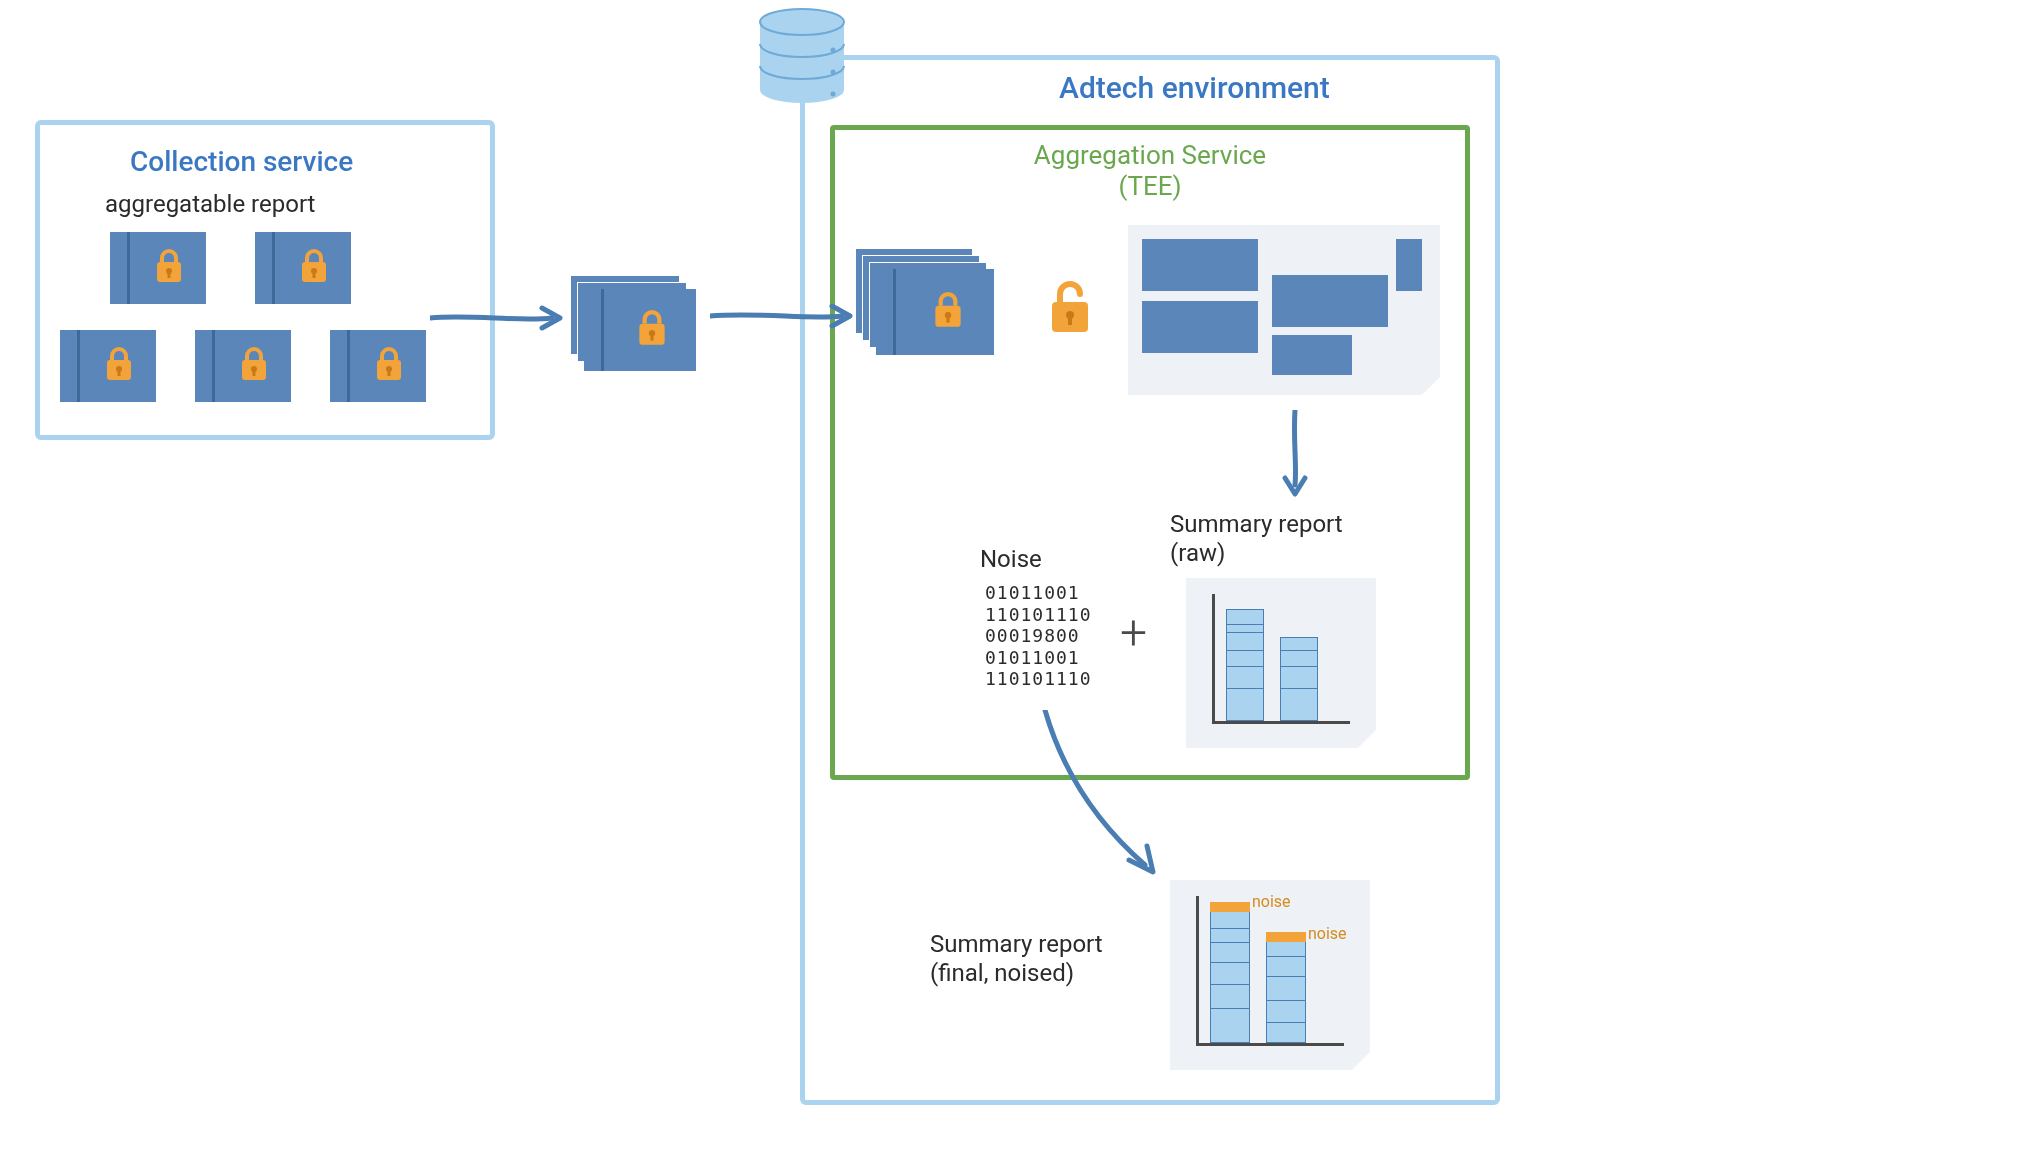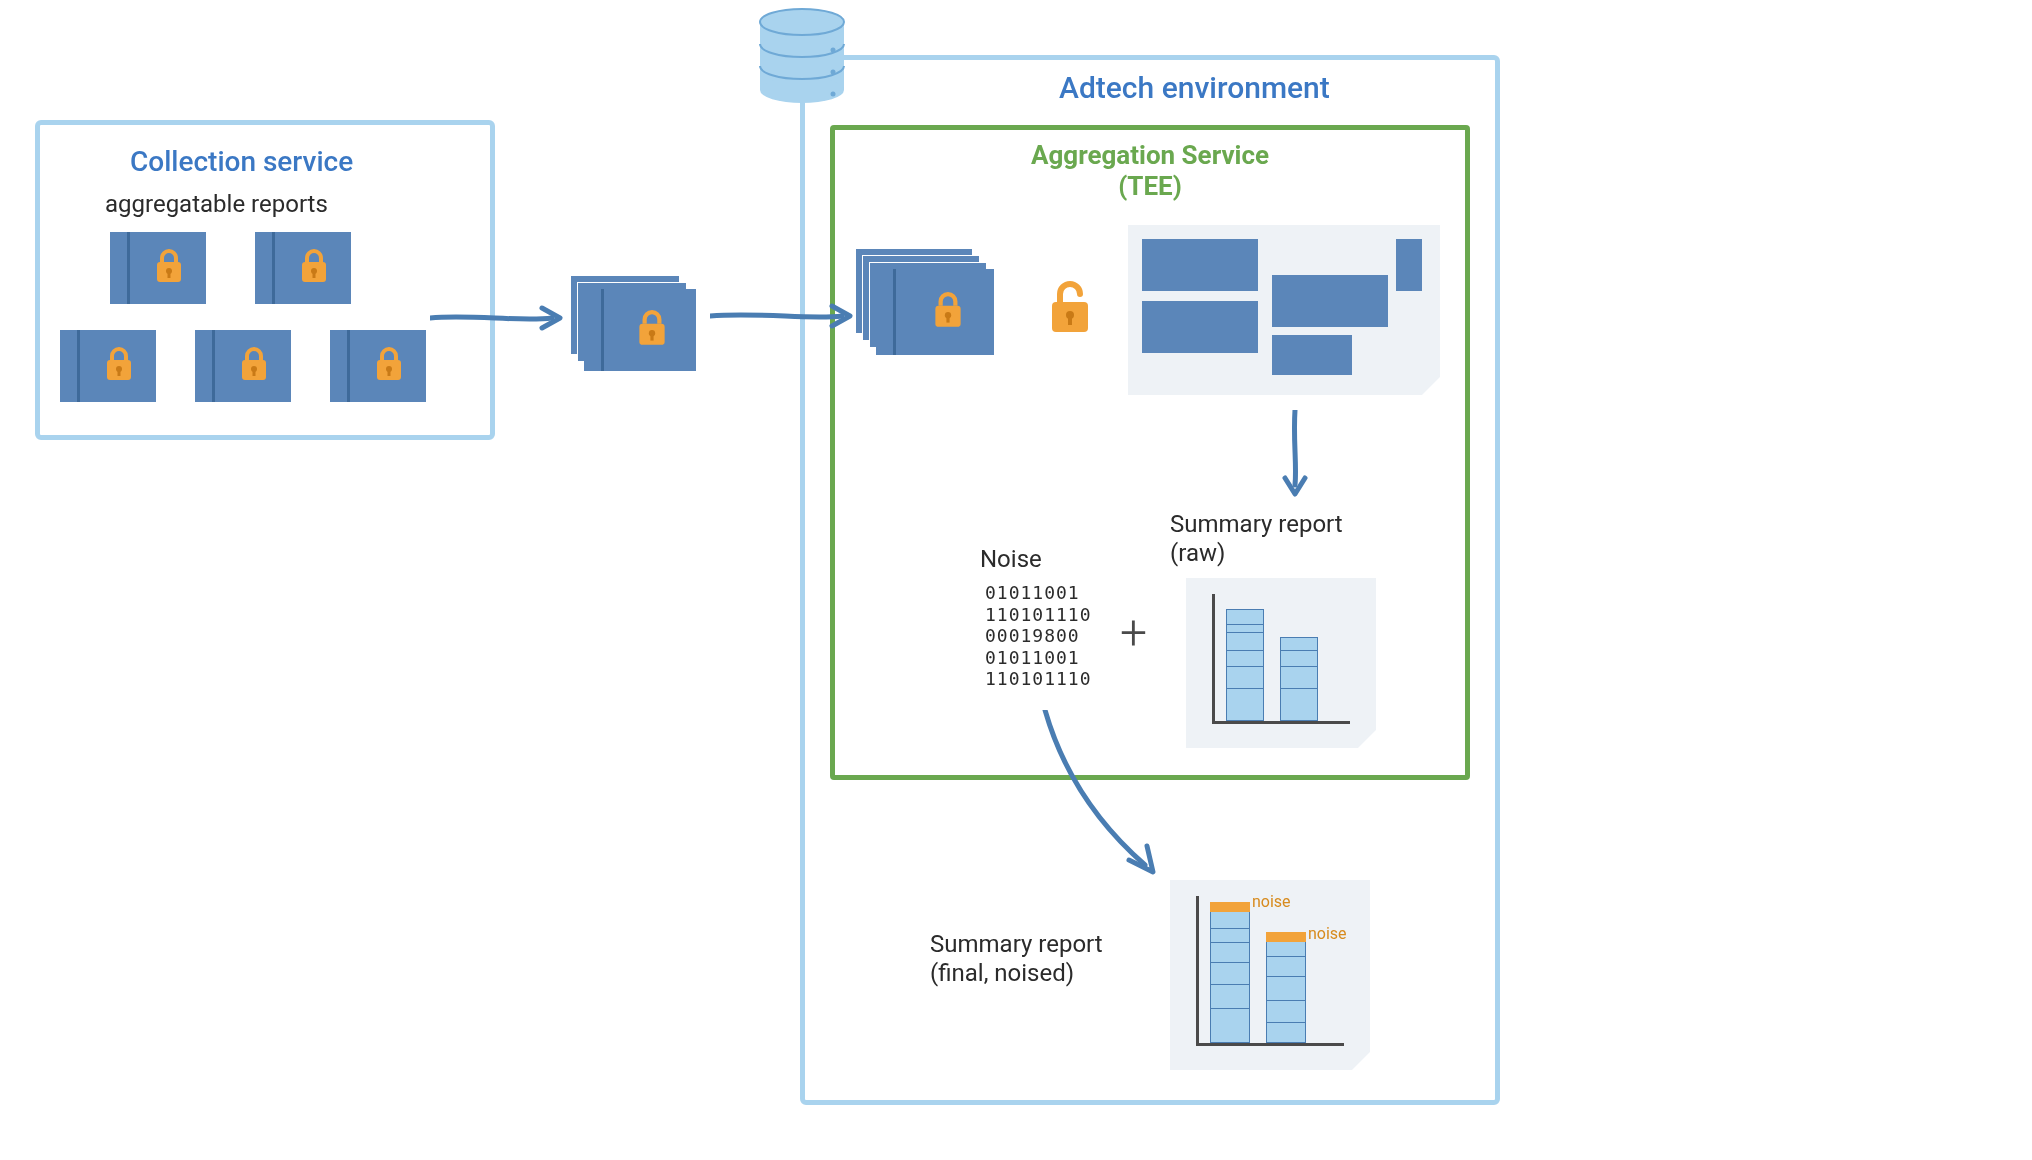--- a/index.html
+++ b/index.html
@@ -37,21 +37,21 @@
     font-size: 28px; font-weight: 500;
     color: #3b78c4;
   }
   .title-adtech {
     position: absolute;
     font-size: 30px; font-weight: 500;
     color: #3b78c4;
   }
   .title-aggregation {
     position: absolute;
-    font-size: 26px; font-weight: 700;
+    font-size: 26px; font-weight: 400;
     color: #6aa84f;
     text-align: center;
     line-height: 1.2;
   }
   .label {
     position: absolute;
     font-size: 24px;
     color: #2b2b2b;
     text-align: left;
     line-height: 1.2;
@@ -158,21 +158,21 @@
 <div class="title-adtech" style="left:1040px; top:70px;margin-left:19px;">Adtech environment</div>
 
 <div class="box-aggregation"></div>
 <div class="title-aggregation" style="left:985px; top:140px; width:330px;">
   <span>Aggregation Service</span><br>
   <span>(TEE)</span>
 </div>
 
 <div class="box-collection"></div>
 <div class="title-collection" style="left:130px; top:145px;">Collection service</div>
-<div class="label" style="left:105px; top:190px; text-align:left;">aggregatable reports</div>
+<div class="label" style="left:105px; top:190px; text-align:left;">aggregatable report</div>
 
 <div class="db" style="left:757px; top:8px;">
   <svg width="90" height="96" viewBox="0 0 90 96">
     <ellipse cx="45" cy="14" rx="42" ry="13" fill="#a9d3ee"></ellipse>
     <rect x="3" y="14" width="84" height="68" fill="#a9d3ee"></rect>
     <ellipse cx="45" cy="82" rx="42" ry="13" fill="#a9d3ee"></ellipse>
     <ellipse cx="45" cy="14" rx="42" ry="13" fill="none" stroke="#6fa9d6" stroke-width="2"></ellipse>
     <path d="M3 36 a42 13 0 0 0 84 0" fill="none" stroke="#6fa9d6" stroke-width="2"></path>
     <path d="M3 58 a42 13 0 0 0 84 0" fill="none" stroke="#6fa9d6" stroke-width="2"></path>
     <circle cx="76" cy="42" r="2.5" fill="#6fa9d6"></circle>

